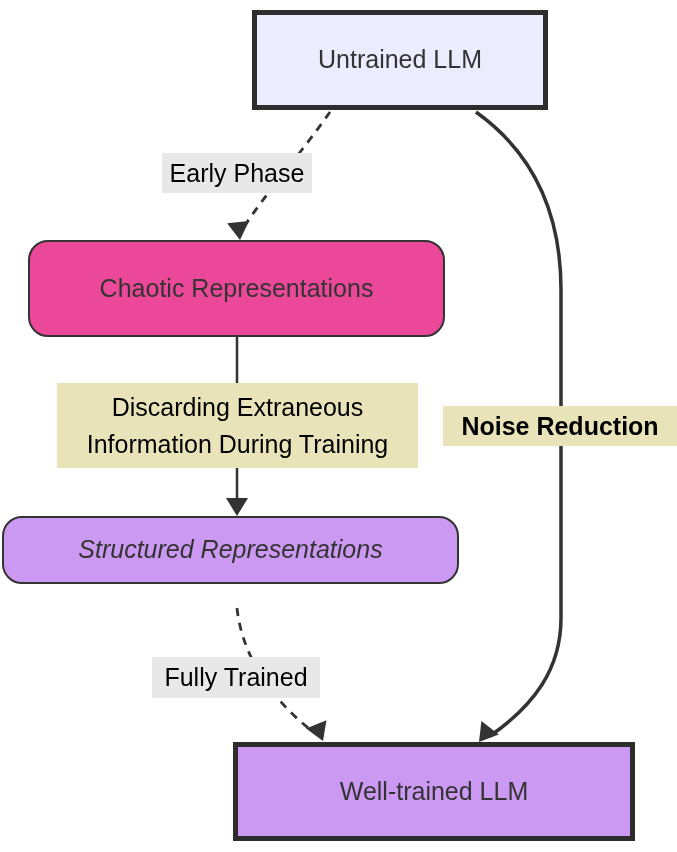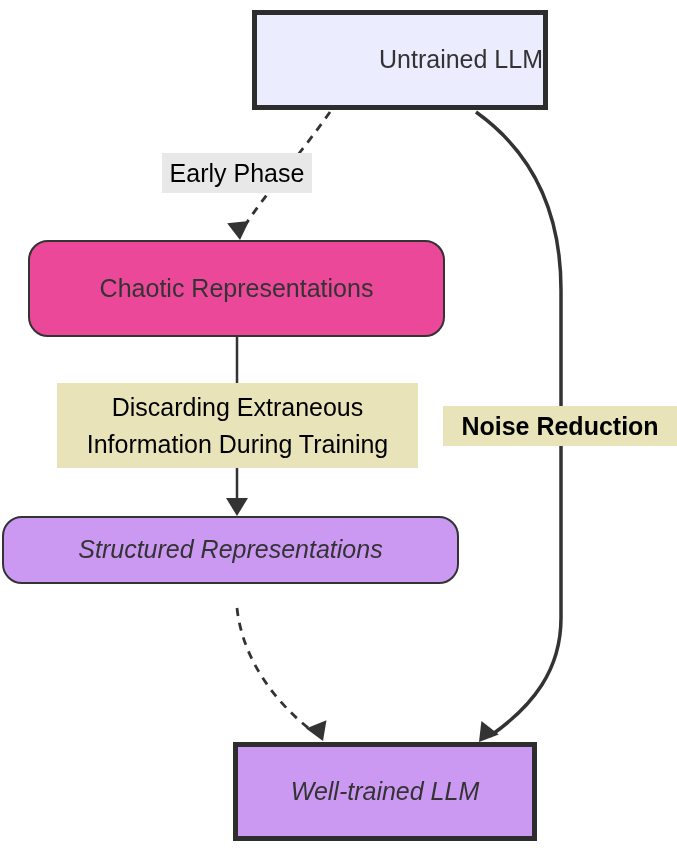--- a/index.html
+++ b/index.html
@@ -57,24 +57,24 @@
     border: 5px solid #2d2d2d;
   }
   .node.rounded {
     background: #ec4899;
     border: 2px solid #333333;
     border-radius: 20px;
   }
   .node.purple {
     background: #CB99F2;
   }
-  .node-untrained   { left: 252px; top: 10px;  width: 296px; height: 100px; justify-content: flex-end; }
+  .node-untrained   { left: 252px; top: 10px;  width: 296px; height: 100px; }
   .node-chaotic     { left: 28px;  top: 240px; width: 417px; height: 97px;  }
   .node-structured  { left: 2px;  top: 516px; width: 457px; height: 68px; font-style: italic;  }
-  .node-welltrained { left: 233px; top: 742px; width: 304px; height: 99px; font-style: italic;  }
+  .node-welltrained { left: 233px; top: 742px; width: 402px; height: 99px;  }
   .edge-label {
     position: absolute;
     box-sizing: border-box;
     display: flex;
     align-items: center;
     justify-content: center;
     text-align: center;
     color: #000000;
     font-size: 25px;
     line-height: 1.45;
@@ -124,18 +124,21 @@
   </div>
 
   <div class="edge-label gray label-early">
     <span>Early Phase</span>
   </div>
 
   <div class="edge-label khaki label-discarding">
     <span>Discarding Extraneous Information During Training</span>
   </div>
 
+  <div class="edge-label gray label-fully">
+    <span>Fully Trained</span>
+  </div>
 
   <div class="edge-label khaki bold label-noise">
     <span>Noise Reduction</span>
   </div>
 
 </div>
 
 </body></html>

